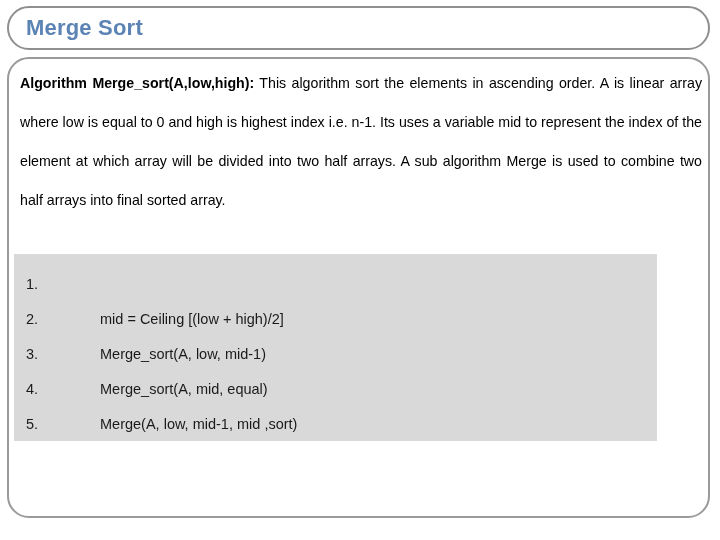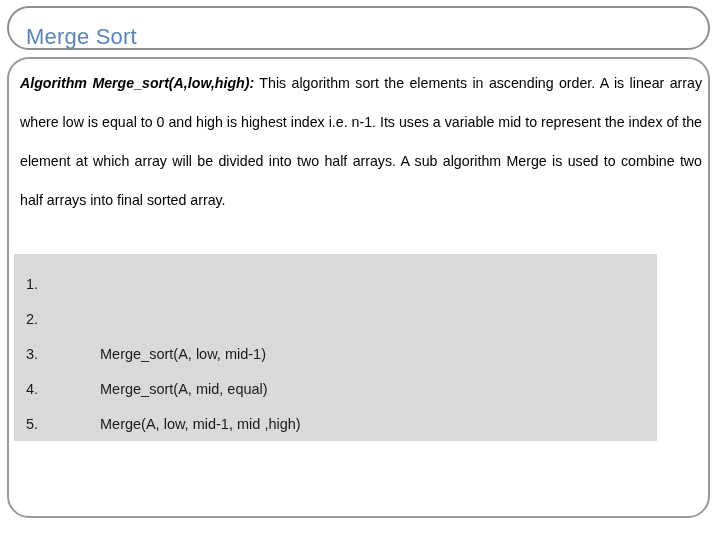--- a/index.html
+++ b/index.html
@@ -25,21 +25,22 @@
     position: absolute;
     left: 7px;
     top: 6px;
     width: 703px;
     height: 44px;
     box-sizing: border-box;
     border: 2px solid #8f8f8f;
     border-radius: 22px;
     background: #ffffff;
     display: flex;
-    align-items: flex-end;
+    align-items: center;
+    font-weight: bold;
   }
   .title-text {
     margin-left: 17px;
     font-size: 22px;
     line-height: 1;
     color: #5b84b5;
     font-family: "Liberation Sans", sans-serif;
     letter-spacing: 0.2px;
     white-space: nowrap;
   }
@@ -66,21 +67,20 @@
     width: 682px;
     font-size: 14.2px;
     line-height: 39px;
     color: #000000;
     text-align: justify;
     text-justify: inter-word;
     font-family: "Liberation Sans", sans-serif;
   }
   .para .lead {
     font-weight: bold;
-    font-style: italic;
   }
 
   
   .steps-box {
     position: absolute;
     left: 5px;
     top: 195px;
     width: 643px;
     height: 187px;
     background: #d9d9d9;
@@ -123,29 +123,30 @@
     <div class="para">
       <span class="lead">Algorithm Merge_sort(A,low,high):</span><span> This algorithm sort the elements in ascending order. A is linear array where low is equal to 0 and high is highest index i.e. n-1. Its uses a variable mid to represent the index of the element at which array will be divided into two half arrays. A sub algorithm Merge is used to combine two half arrays into final sorted array.</span>
     </div>
 
     <div class="steps-box">
       <div class="step-row lvl1">
         <span class="step-num">1.</span>
       </div>
       <div class="step-row lvl2">
         <span class="step-num">2.</span>
+        <span class="step-text">mid = Ceiling [(low + high)/2]</span>
       </div>
       <div class="step-row lvl2">
         <span class="step-num">3.</span>
         <span class="step-text">Merge_sort(A, low, mid-1)</span>
       </div>
       <div class="step-row lvl2">
         <span class="step-num">4.</span>
         <span class="step-text">Merge_sort(A, mid, equal)</span>
       </div>
       <div class="step-row lvl2">
         <span class="step-num">5.</span>
-        <span class="step-text">Merge(A, low, mid-1, mid ,high)</span>
+        <span class="step-text">Merge(A, low, mid-1, mid ,sort)</span>
       </div>
     </div>
 
   </div>
 </div>
 
 </body></html>

